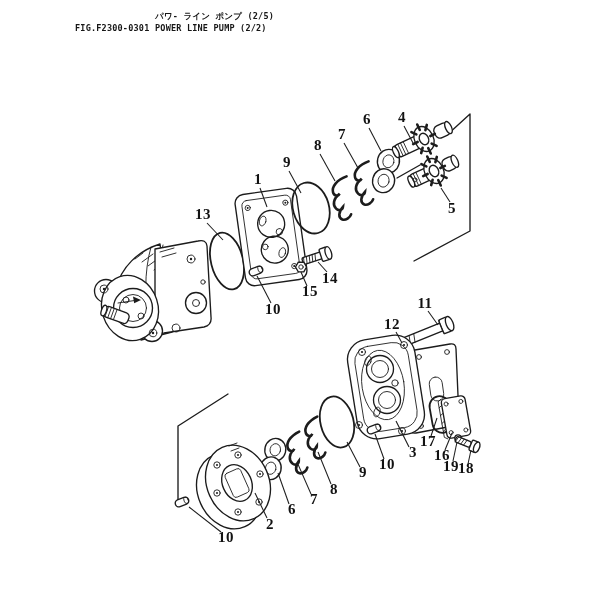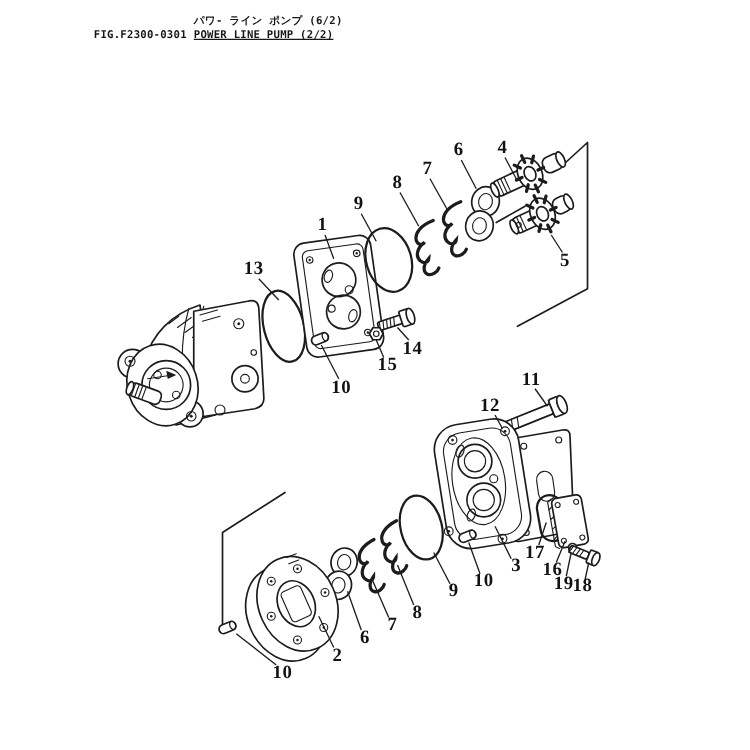--- a/index.html
+++ b/index.html
@@ -2,37 +2,37 @@
 <html><head>
 <meta charset="utf-8">
 <style>
   html,body{margin:0;padding:0;background:#ffffff;}
   .stage{position:relative;width:600px;height:600px;background:#ffffff;overflow:hidden;
          font-family:"DejaVu Sans Mono","Liberation Mono",monospace;}
   .hdr-line{position:absolute;color:#161616;font:700 8.5px "DejaVu Sans Mono","Liberation Mono",monospace;
             white-space:pre;letter-spacing:.2px;}
   #hdr-ja{left:155px;top:11px;}
   #hdr-fig{left:75px;top:23px;text-align:center;}
-  #hdr-en{left:155px;top:23px;text-decoration:underline;}
+  #hdr-en{left:155px;top:23px;}
   svg{position:absolute;left:0;top:0;}
   svg *{vector-effect:non-scaling-stroke;}
   .ln{fill:none;stroke:#1c1c1c;stroke-width:1.35;stroke-linecap:round;stroke-linejoin:round;}
   .f{fill:#ffffff;stroke:#1c1c1c;stroke-width:1.35;stroke-linejoin:round;}
   .thin{fill:none;stroke:#1c1c1c;stroke-width:.9;stroke-linecap:round;}
   .wire{fill:none;stroke:#1c1c1c;stroke-width:2.6;stroke-linecap:round;}
   .oring{fill:none;stroke:#1c1c1c;stroke-width:1.8;}
   .leader{stroke:#1c1c1c;stroke-width:1.05;}
   .callout{font:700 15px "Liberation Serif","DejaVu Serif",serif;fill:#121212;letter-spacing:.5px;}
   .solid{fill:#1c1c1c;stroke:none;}
 </style>
 </head>
 <body>
 
 <div class="stage">
-  <div class="hdr-line" id="hdr-ja">パワ- ライン ポンプ (6/2)</div>
+  <div class="hdr-line" id="hdr-ja">パワ- ライン ポンプ (2/5)</div>
   <div class="hdr-line" id="hdr-fig">FIG.F2300-0301</div>
   <div class="hdr-line" id="hdr-en">POWER LINE PUMP (2/2)</div>
 
   <svg width="600" height="600" viewBox="0 0 600 600">
     <defs>
       <path id="wirering" d="M12,-25 C-1,-22 -9,-15 -8,-7 C-7,-2 -2,-1 0,-4 C-9,1 -11,9 -7,14 C-4,18 1,17 2,13 C-5,19 -6,26 -1,29 C3,31 9,28 11,24"></path>
       <g id="fig8">
         <ellipse class="f" cx="0" cy="-10" rx="11" ry="12"></ellipse>
         <ellipse class="f" cx="0" cy="10" rx="11" ry="12"></ellipse>
         <ellipse class="thin" cx="0" cy="-10" rx="5.5" ry="6.5"></ellipse>

